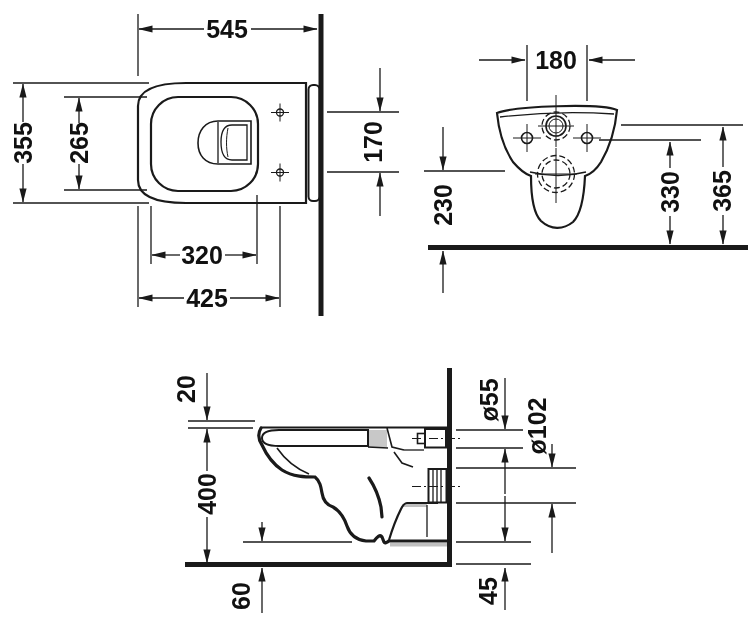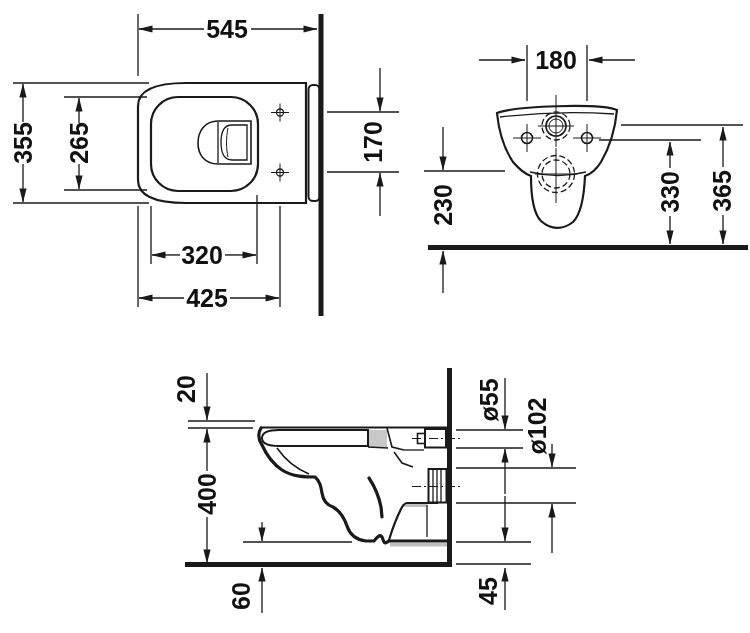--- a/index.html
+++ b/index.html
@@ -1,17 +1,17 @@
 <!DOCTYPE html>
 <html><head>
 <meta charset="utf-8">
 <style>
   html,body{margin:0;padding:0;background:#ffffff;}
   .canvas{width:750px;height:633px;background:#ffffff;position:relative;overflow:hidden;
-          font-family:"Liberation Sans", sans-serif;border-radius:30px;}
+          font-family:"Liberation Sans", sans-serif;}
   svg{display:block;}
   .ext{stroke:#1a1a1a;stroke-width:1.3;fill:none;}
   .dim{stroke:#1a1a1a;stroke-width:1.3;fill:none;}
   .s1{stroke:#1a1a1a;stroke-width:1;fill:none;}
   .s13{stroke:#1a1a1a;stroke-width:1.3;fill:none;}
   .s16{stroke:#1a1a1a;stroke-width:1.6;fill:none;}
   .s2{stroke:#1a1a1a;stroke-width:2;fill:none;}
   .s22{stroke:#1a1a1a;stroke-width:2.2;fill:none;}
   .s3{stroke:#1a1a1a;stroke-width:3.2;fill:none;stroke-linecap:round;}
   .s5{stroke:#1a1a1a;stroke-width:5;fill:none;}

